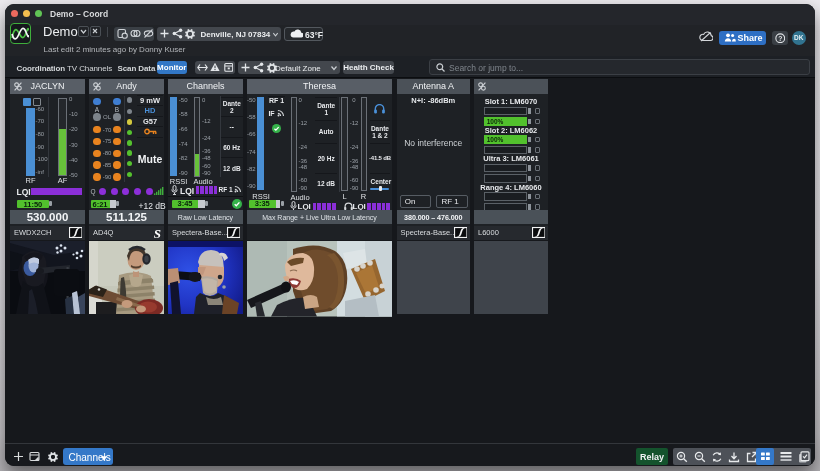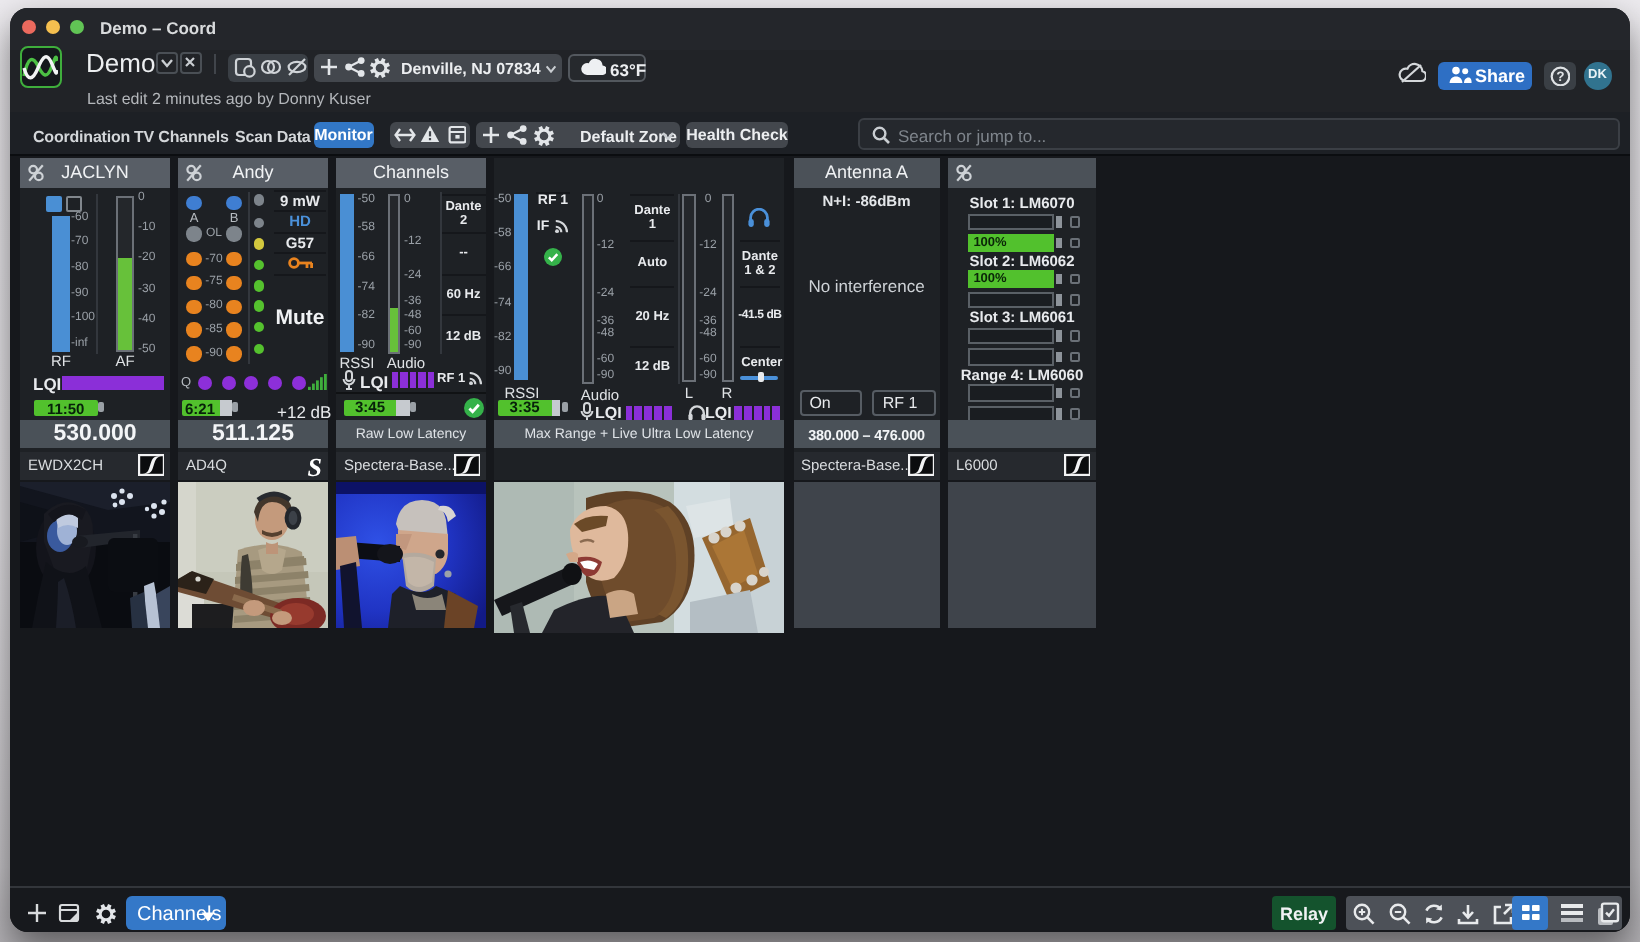--- a/index.html
+++ b/index.html
@@ -118,21 +118,21 @@
 <div class="a" style="left:766.5px;top:26.5px;width:16px;height:14.5px;background:#3a3f45;border-radius:3px"></div>
 <div class="a" style="left:769.5px;top:28.5px;width:10.5px;height:10.5px">
       <svg width="10.5" height="10.5" viewBox="0 0 10.5 10.5">
         <circle cx="5.25" cy="5.25" r="4.4" fill="none" stroke="#dfe2e5" stroke-width="1.1"></circle>
         <text x="5.25" y="7.6" font-size="6.8" font-weight="bold" fill="#dfe2e5" text-anchor="middle" font-family="Liberation Sans">?</text>
       </svg>
     </div>
 <div class="a" style="left:786.5px;top:26.5px;width:14.5px;height:14.5px;border-radius:50%;background:#31738f;color:#e8f2f6;font-size:6.5px;font-weight:bold;display:flex;align-items:center;justify-content:center">DK</div>
 <div class="a" style="left:0;top:52px;width:100%;height:22px;background:#1d2025;border-bottom:1.5px solid #0b0d10"></div>
 <div class="a" style="left:11.5px;top:59.5px;font-size:8px;font-weight:bold;color:#d3d6d9;white-space:nowrap;letter-spacing:-0.1px">Coordination</div>
-<div class="a" style="left:62px;top:59.5px;font-size:8px;font-weight:bold;color:#d3d6d9;white-space:nowrap;letter-spacing:-0.1px">TV Channels</div>
+<div class="a" style="left:62px;top:59.5px;font-size:8px;font-weight:normal;color:#d3d6d9;white-space:nowrap;letter-spacing:-0.1px">TV Channels</div>
 <div class="a" style="left:112.5px;top:59.5px;font-size:8px;font-weight:bold;color:#d3d6d9;white-space:nowrap;letter-spacing:-0.1px">Scan Data</div>
 <div class="a" style="left:151.5px;top:56.5px;width:30.5px;height:13px;background:#3277c6;border-radius:3px;color:#fff;font-size:8px;font-weight:bold;display:flex;align-items:center;justify-content:center;white-space:nowrap">Monitor</div>
 <div class="a" style="left:190px;top:56.5px;width:40px;height:13px;background:#43474d;border-radius:3px"></div>
 <div class="a" style="left:191.5px;top:58.5px;width:11px;height:9px">
       <svg width="11" height="9" viewBox="0 0 11 9">
         <path d="M.5 4.5h10M3 1.5 0.8 4.5 3 7.5M8 1.5 10.2 4.5 8 7.5" fill="none" stroke="#e3e6e9" stroke-width="1.2"></path>
       </svg>
     </div>
 <div class="a" style="left:205px;top:57.5px;width:10px;height:10px">
       <svg width="10" height="10" viewBox="0 0 10 10">
@@ -161,21 +161,21 @@
         <circle cx="8.6" cy="8.7" r="1.7" fill="#e3e6e9"></circle>
         <path d="M2.3 5.5 8.6 2.3M2.3 5.5 8.6 8.7" stroke="#e3e6e9" stroke-width="1.1"></path>
       </svg>
     </div>
 <div class="a" style="left:260.5px;top:57.5px;width:12px;height:12px">
       <svg width="12" height="12" viewBox="0 0 12 12">
         <circle cx="6" cy="6" r="2.9" fill="none" stroke="#e3e6e9" stroke-width="1.5"></circle>
         <path d="M8.4 7.0L10.6 7.9M7.0 8.4L7.9 10.6M5.0 8.4L4.1 10.6M3.6 7.0L1.4 7.9M3.6 5.0L1.4 4.1M5.0 3.6L4.1 1.4M7.0 3.6L7.9 1.4M8.4 5.0L10.6 4.1" stroke="#e3e6e9" stroke-width="1.9"></path>
       </svg>
     </div>
-<div class="a" style="left:285px;top:59.5px;font-size:8px;font-weight:bold;color:#eceef0;white-space:nowrap">Default Zone</div>
+<div class="a" style="left:270px;top:59.5px;font-size:8px;font-weight:normal;color:#eceef0;white-space:nowrap">Default Zone</div>
 <div class="a" style="left:325px;top:59.5px;width:8px;height:8px">
       <svg width="8" height="8" viewBox="0 0 8 8">
         <path d="M1.5 2.5 4 5.5 6.5 2.5" fill="none" stroke="#c9cdd1" stroke-width="1.2"></path>
       </svg>
     </div>
 <div class="a" style="left:338px;top:56.5px;width:51px;height:13px;background:#43474d;border-radius:3px;color:#eceef0;font-size:8px;font-weight:bold;display:flex;align-items:center;justify-content:center;white-space:nowrap">Health Check</div>
 <div class="a" style="left:424px;top:55px;width:381px;height:16px;background:#25282d;border:1px solid #3b3f45;border-radius:3px"></div>
 <div class="a" style="left:431px;top:58.5px;width:9px;height:9px">
       <svg width="9" height="9" viewBox="0 0 9 9">
         <circle cx="3.8" cy="3.8" r="2.9" fill="none" stroke="#c9cdd1" stroke-width="1.2"></circle>
@@ -455,20 +455,21 @@
 <ellipse cx="27" cy="36" rx="6.5" ry="5" fill="#14151b"></ellipse>
 <path d="M0 28 L10 27 12 42 0 44 Z" fill="#bb8f74"></path>
 <path d="M2 42 L10 40 13 73 4 73 Z" fill="#11132e"></path>
 <path d="M32 52 Q44 58 50 52 L60 56 64 73 26 73 28 56 Z" fill="#1e2029"></path>
 <path d="M38 56 Q46 60 53 56 L55 64 40 64 Z" fill="#8b8579"></path>
 <path d="M56 54 L71 62 69 73 54 73 Z" fill="#6b4326"></path>
 <circle cx="52" cy="36" r="2.3" fill="#23262c"></circle>
 <circle cx="56" cy="46" r="1.8" fill="#9aa0a8"></circle>
 </svg>
 <div class="strip" style="left:242px;width:145px;height:160.5px">
+<div class="shead">Theresa</div>
 <div class="tick" style="left:0px;top:17.8px;width:8px;text-align:right">-50</div>
 <div class="tick" style="left:0px;top:35.1px;width:8px;text-align:right">-58</div>
 <div class="tick" style="left:0px;top:52.400000000000006px;width:8px;text-align:right">-66</div>
 <div class="tick" style="left:0px;top:69.7px;width:8px;text-align:right">-74</div>
 <div class="tick" style="left:0px;top:87.0px;width:8px;text-align:right">-82</div>
 <div class="tick" style="left:0px;top:104.3px;width:8px;text-align:right">-90</div>
 <div class="a" style="left:9.9px;top:17.5px;width:7.2px;height:93px;background:#4a8fd4"></div>
 <div class="a" style="left:21px;top:16.7px;width:17px;height:9.3px;border-top:1px solid #15171b;color:#e8eaed;font-size:7px;font-weight:bold;display:flex;align-items:center;justify-content:center">RF 1</div>
 <div class="a" style="left:21px;top:29.1px;width:17px;height:9.9px;color:#e8eaed;font-size:7px;font-weight:bold;display:flex;align-items:center;justify-content:center">IF&nbsp;<svg width="8" height="8" viewBox="0 0 9 9">
           <g fill="none" stroke="#d4d7da" stroke-width="1.2">
@@ -618,21 +619,21 @@
 <div class="a" style="left:9.7px;top:38.0px;width:43.3px;height:8.5px;background:#52c12d;color:#0a2508;font-size:6.5px;font-weight:bold;display:flex;align-items:center;padding-left:3px">100%</div>
 <div class="a" style="left:53.5px;top:39.5px;width:3px;height:5.5px;background:#8d939a"></div>
 <div class="a" style="left:60.7px;top:39.5px;width:5.8px;height:5.8px;border:1px solid #6a7077;border-radius:1px"></div>
 <div class="a" style="left:0;top:46.5px;width:74px;text-align:center;font-size:7.5px;font-weight:bold;color:#e8eaed">Slot 2: LM6062</div>
 <div class="a" style="left:9.7px;top:56.0px;width:43.3px;height:8.5px;background:#52c12d;color:#0a2508;font-size:6.5px;font-weight:bold;display:flex;align-items:center;padding-left:3px">100%</div>
 <div class="a" style="left:53.5px;top:57.5px;width:3px;height:5.5px;background:#8d939a"></div>
 <div class="a" style="left:60.7px;top:57.5px;width:5.8px;height:5.8px;border:1px solid #6a7077;border-radius:1px"></div>
 <div class="a" style="left:9.7px;top:66.5px;width:43.3px;height:8.5px;border:1px solid #5a6066;background:#1a1d21"></div>
 <div class="a" style="left:53.5px;top:68.0px;width:3px;height:5.5px;background:#8d939a"></div>
 <div class="a" style="left:60.7px;top:68.0px;width:5.8px;height:5.8px;border:1px solid #6a7077;border-radius:1px"></div>
-<div class="a" style="left:0;top:75.0px;width:74px;text-align:center;font-size:7.5px;font-weight:bold;color:#e8eaed">Slot 3: LM6061</div>
+<div class="a" style="left:0;top:75.0px;width:74px;text-align:center;font-size:7.5px;font-weight:bold;color:#e8eaed">Ultra 3: LM6061</div>
 <div class="a" style="left:9.7px;top:84.5px;width:43.3px;height:8.5px;border:1px solid #5a6066;background:#1a1d21"></div>
 <div class="a" style="left:53.5px;top:86.0px;width:3px;height:5.5px;background:#8d939a"></div>
 <div class="a" style="left:60.7px;top:86.0px;width:5.8px;height:5.8px;border:1px solid #6a7077;border-radius:1px"></div>
 <div class="a" style="left:9.7px;top:95.0px;width:43.3px;height:8.5px;border:1px solid #5a6066;background:#1a1d21"></div>
 <div class="a" style="left:53.5px;top:96.5px;width:3px;height:5.5px;background:#8d939a"></div>
 <div class="a" style="left:60.7px;top:96.5px;width:5.8px;height:5.8px;border:1px solid #6a7077;border-radius:1px"></div>
 <div class="a" style="left:0;top:103.5px;width:74px;text-align:center;font-size:7.5px;font-weight:bold;color:#e8eaed">Range 4: LM6060</div>
 <div class="a" style="left:9.7px;top:113.0px;width:43.3px;height:8.5px;border:1px solid #5a6066;background:#1a1d21"></div>
 <div class="a" style="left:53.5px;top:114.5px;width:3px;height:5.5px;background:#8d939a"></div>
 <div class="a" style="left:60.7px;top:114.5px;width:5.8px;height:5.8px;border:1px solid #6a7077;border-radius:1px"></div>

